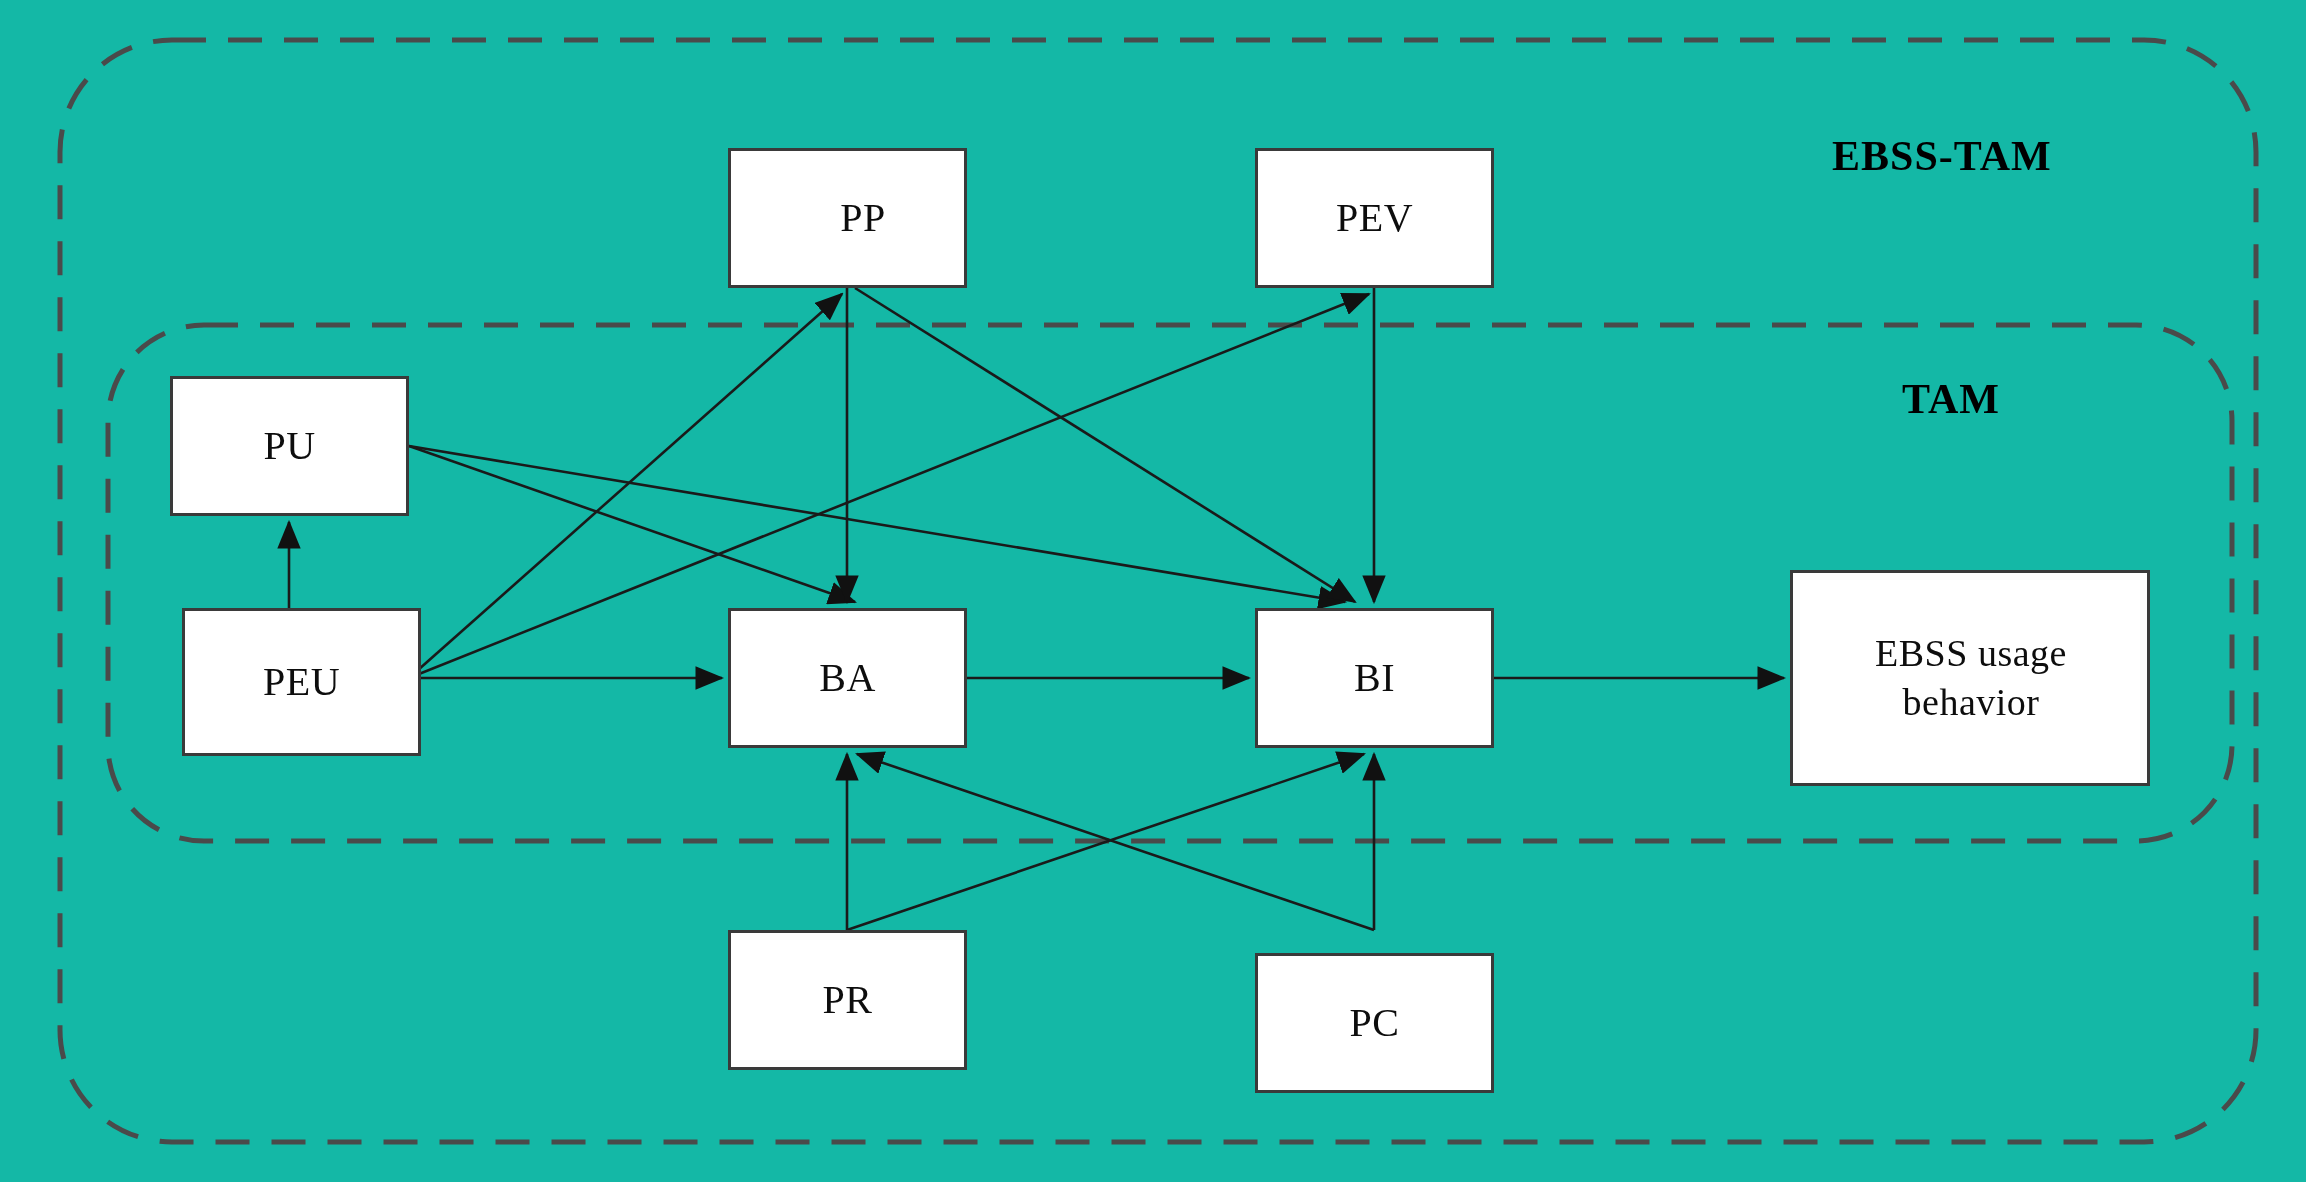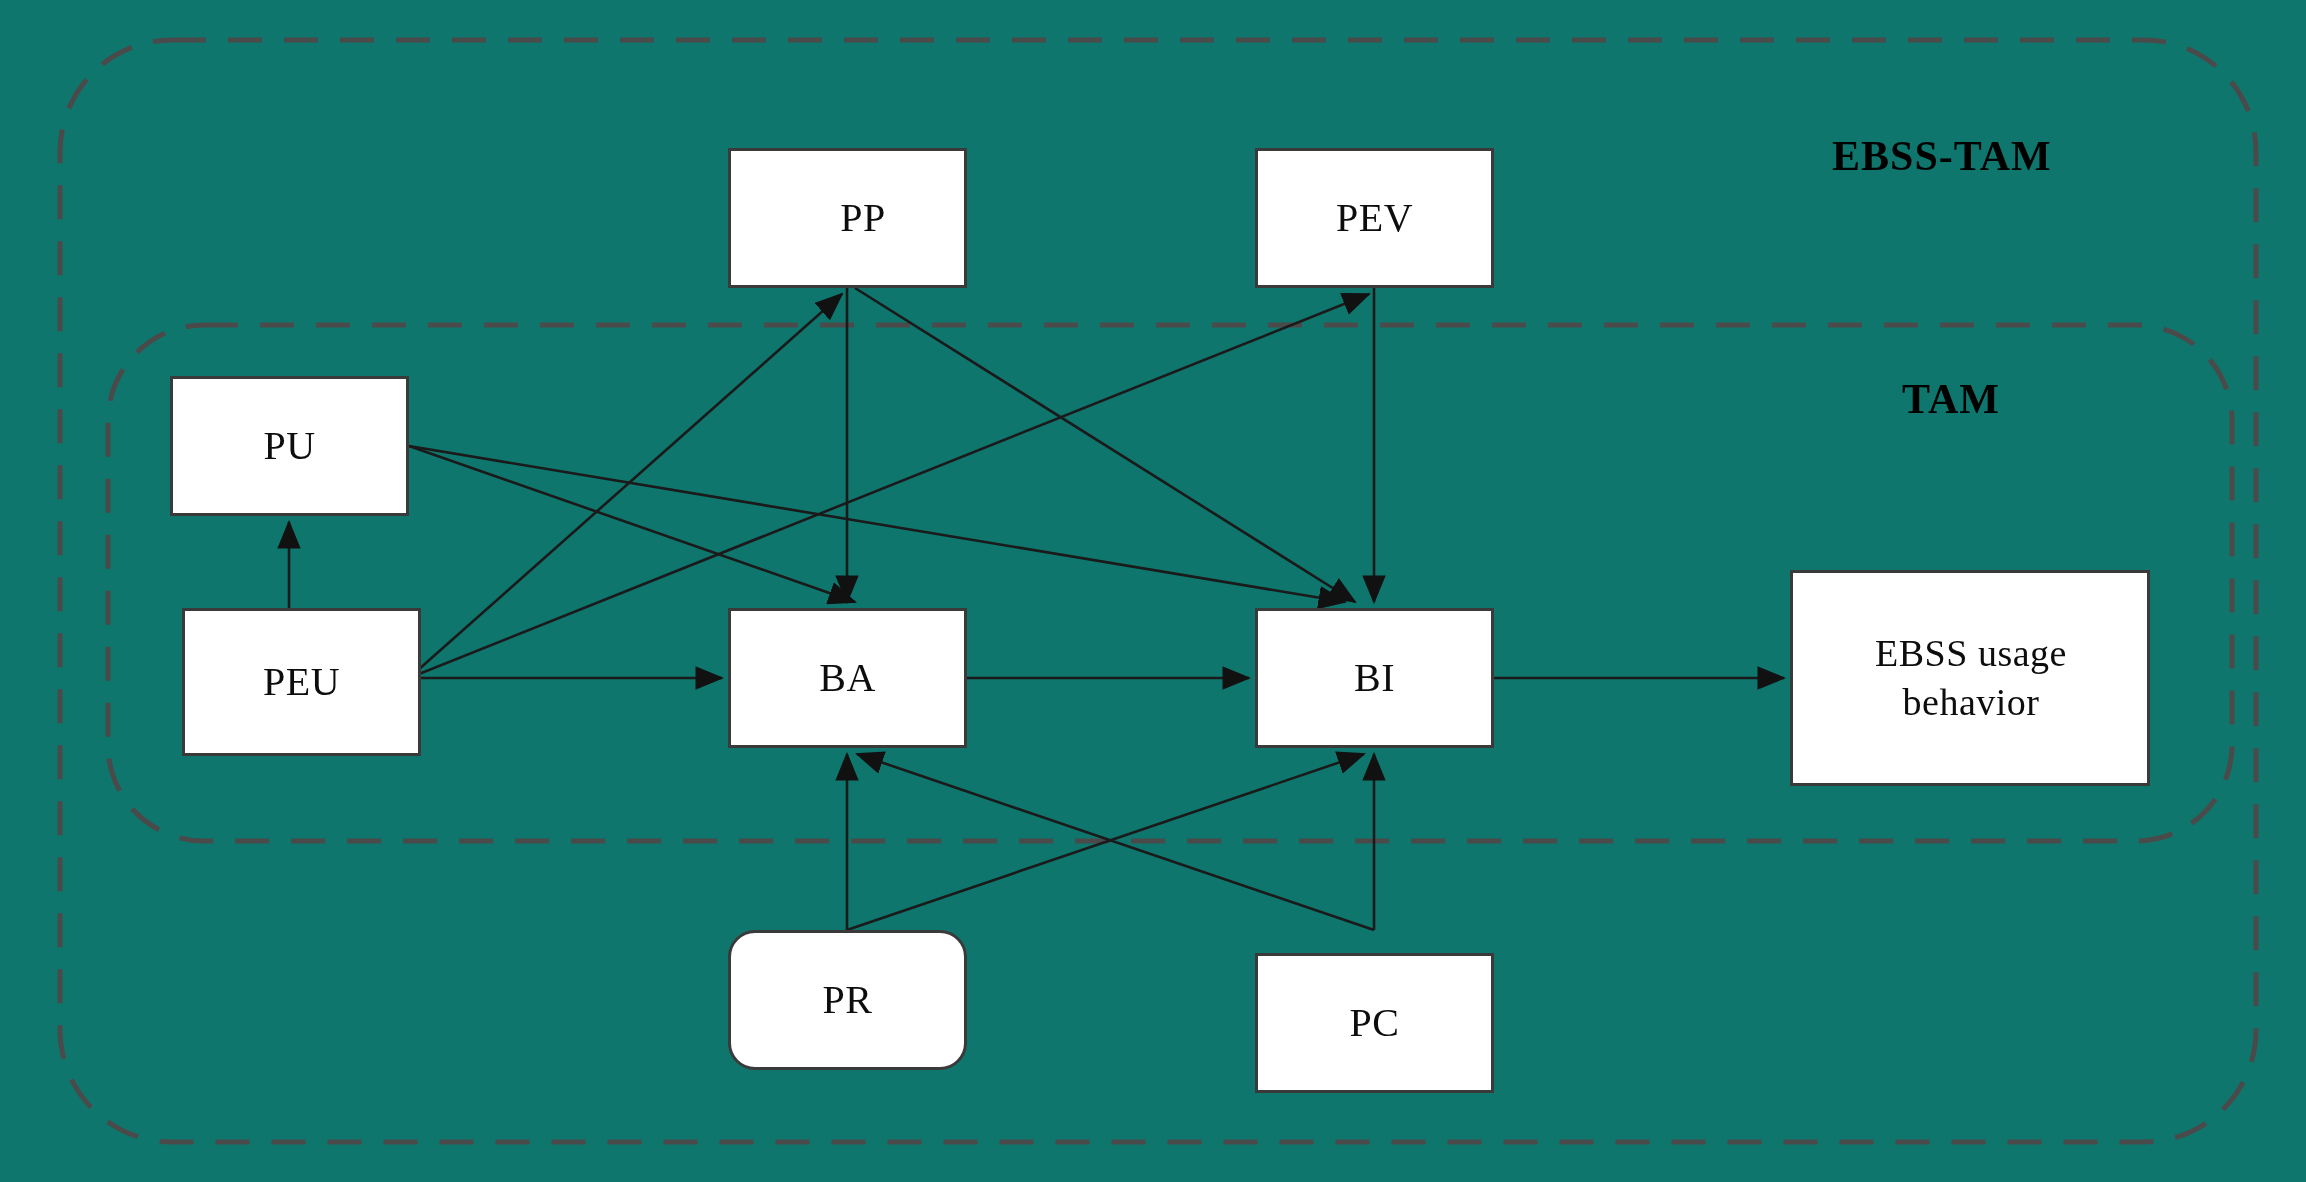--- a/index.html
+++ b/index.html
@@ -8,21 +8,21 @@
     padding: 0;
     background: #ffffff;
   }
   body {
     font-family: "Liberation Serif", "DejaVu Serif", serif;
   }
   #canvas {
     position: relative;
     width: 2306px;
     height: 1182px;
-    background: #0f766e;
+    background: #14b8a6;
     overflow: hidden;
   }
   #diagram-svg {
     position: absolute;
     left: 0;
     top: 0;
     width: 2306px;
     height: 1182px;
   }
   .node-box {
@@ -93,16 +93,16 @@
   <div class="group-label" id="label-ebss-tam" style="left: 1832px; top: 132px;">EBSS-TAM</div>
   <div class="group-label" id="label-tam" style="left: 1902px; top: 375px;">TAM</div>
 
   <div class="node-box" id="node-pp" style="left: 728px; top: 148px; width: 239px; height: 140px; padding-left: 31px;">PP</div>
   <div class="node-box" id="node-pev" style="left: 1255px; top: 148px; width: 239px; height: 140px;">PEV</div>
   <div class="node-box" id="node-pu" style="left: 170px; top: 376px; width: 239px; height: 140px;">PU</div>
   <div class="node-box" id="node-peu" style="left: 182px; top: 608px; width: 239px; height: 148px;">PEU</div>
   <div class="node-box" id="node-ba" style="left: 728px; top: 608px; width: 239px; height: 140px;">BA</div>
   <div class="node-box" id="node-bi" style="left: 1255px; top: 608px; width: 239px; height: 140px;">BI</div>
   <div class="node-box multiline" id="node-usage" style="left: 1790px; top: 570px; width: 360px; height: 216px; padding-left: 16px;">EBSS usage behavior</div>
-  <div class="node-box" id="node-pr" style="left: 728px; top: 930px; width: 239px; height: 140px; border-radius: 27px;">PR</div>
+  <div class="node-box" id="node-pr" style="left: 728px; top: 930px; width: 239px; height: 140px;">PR</div>
   <div class="node-box" id="node-pc" style="left: 1255px; top: 930px; width: 239px; height: 140px; margin-top: 23px;">PC</div>
 
 </div>
 
 </body></html>

